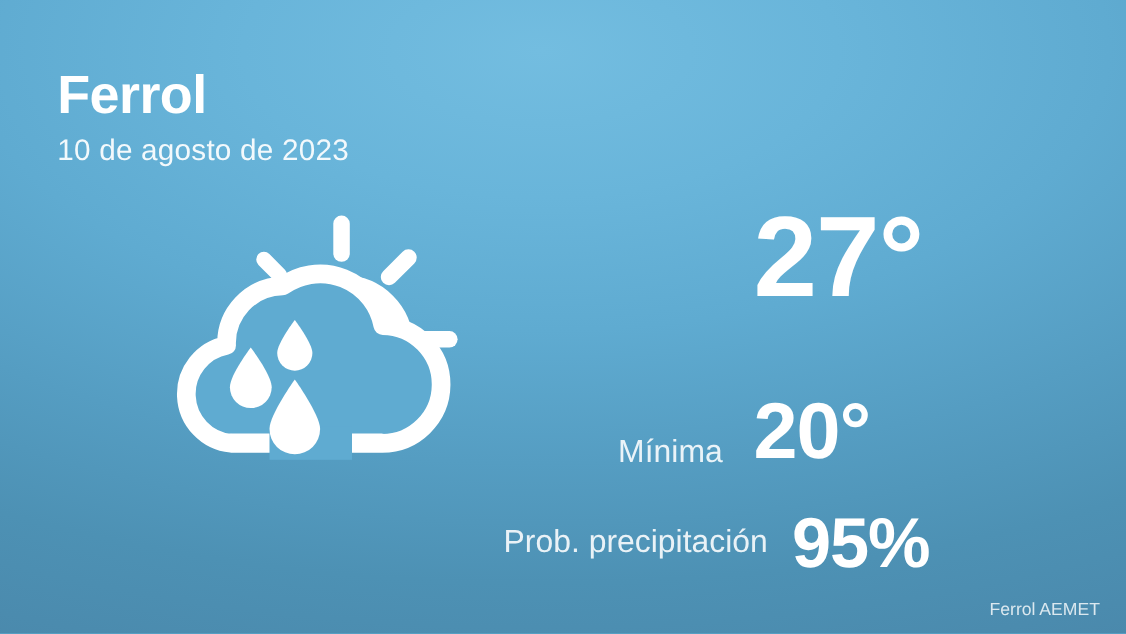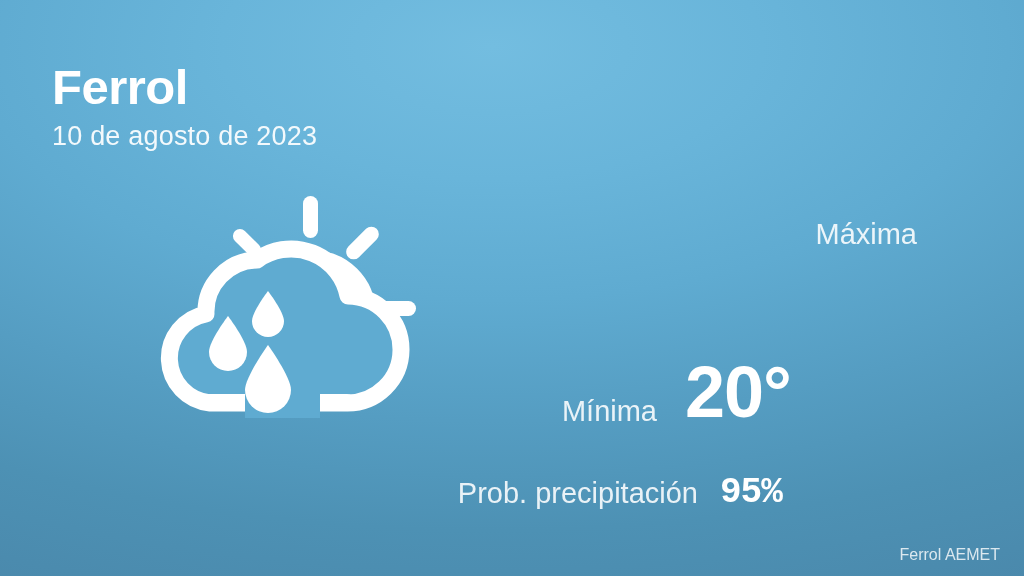--- a/index.html
+++ b/index.html
@@ -102,21 +102,21 @@
   #row-maxima .metric-value { font-size: 104px; width: 260px; line-height: 1; }
 
   
   #row-minima { height: 112px; align-items: flex-end; margin-top: 26px; }
   #row-minima .metric-label { font-size: 29px; width: 250px; padding-right: 28px; }
   #row-minima .metric-value { font-size: 72px; width: 260px; line-height: 1; }
 
   
   #row-precip { height: 70px; align-items: center; margin-top: 30px; }
   #row-precip .metric-label { font-size: 29px; width: 285px; padding-right: 22px; }
-  #row-precip .metric-value { font-size: 36px; width: 225px; line-height: 1; font-family: Liberation Mono, monospace; }
+  #row-precip .metric-value { font-size: 64px; width: 225px; line-height: 1; }
 
   
   #source-credit {
     position: absolute;
     right: 24px;
     bottom: 12px;
     font-size: 16px;
     font-weight: 400;
     color: rgba(255,255,255,0.80);
     white-space: nowrap;
@@ -158,21 +158,21 @@
 
       <path d="M 118 103 C 118 103 102 124 102 133 a 16 16 0 0 0 32 0 c 0 -9 -16 -30 -16 -30 z" fill="#ffffff"></path>
       <path d="M 78 128 C 78 128 59 153 59 164 a 19 19 0 0 0 38 0 c 0 -11 -19 -36 -19 -36 z" fill="#ffffff"></path>
       <path d="M 118 157 C 118 157 95 189 95 202 a 23 23 0 0 0 46 0 c 0 -13 -23 -45 -23 -45 z" fill="#ffffff"></path>
     </svg>
   </div>
 
   <div id="metrics">
 
     <div class="metric-row" id="row-maxima">
-      <span class="metric-label">Máxima</span>
+      <span class="metric-value">27°</span>
     </div>
 
     <div class="metric-row" id="row-minima">
       <span class="metric-label">Mínima</span>
       <span class="metric-value">20°</span>
     </div>
 
     <div class="metric-row" id="row-precip">
       <span class="metric-label">Prob. precipitación</span>
       <span class="metric-value">95%</span>

